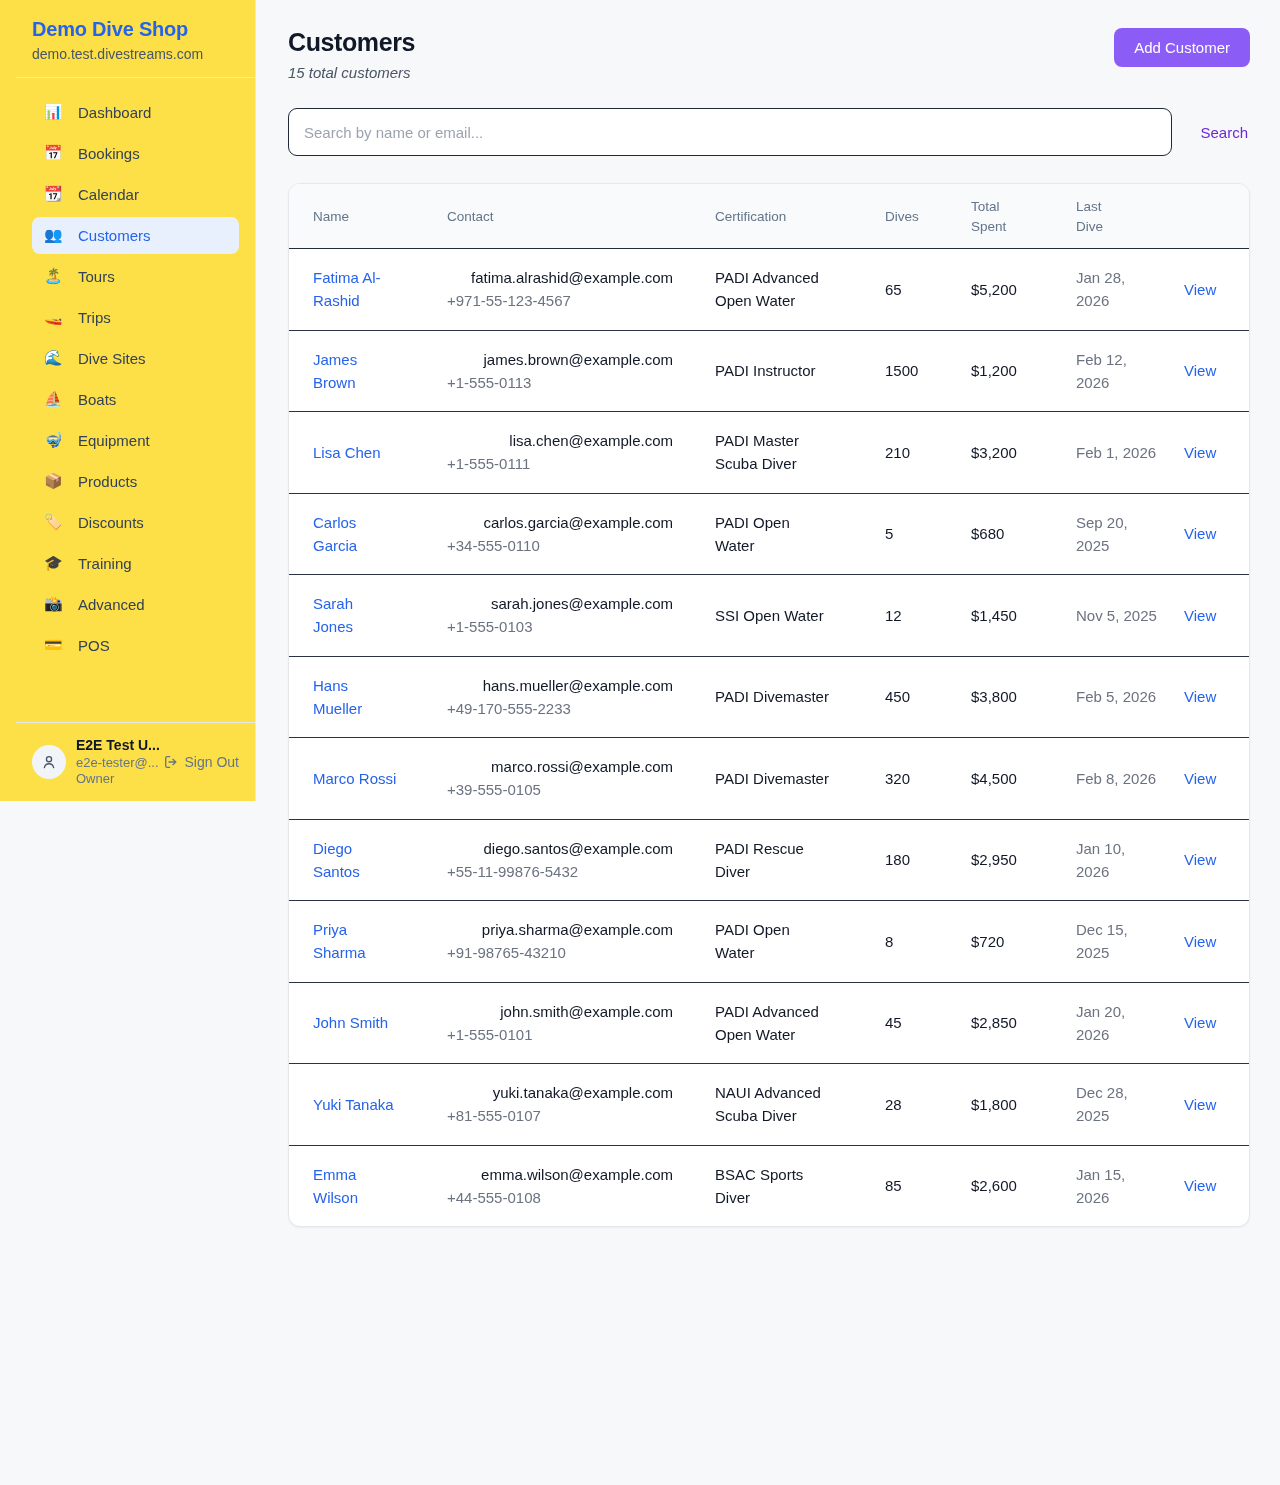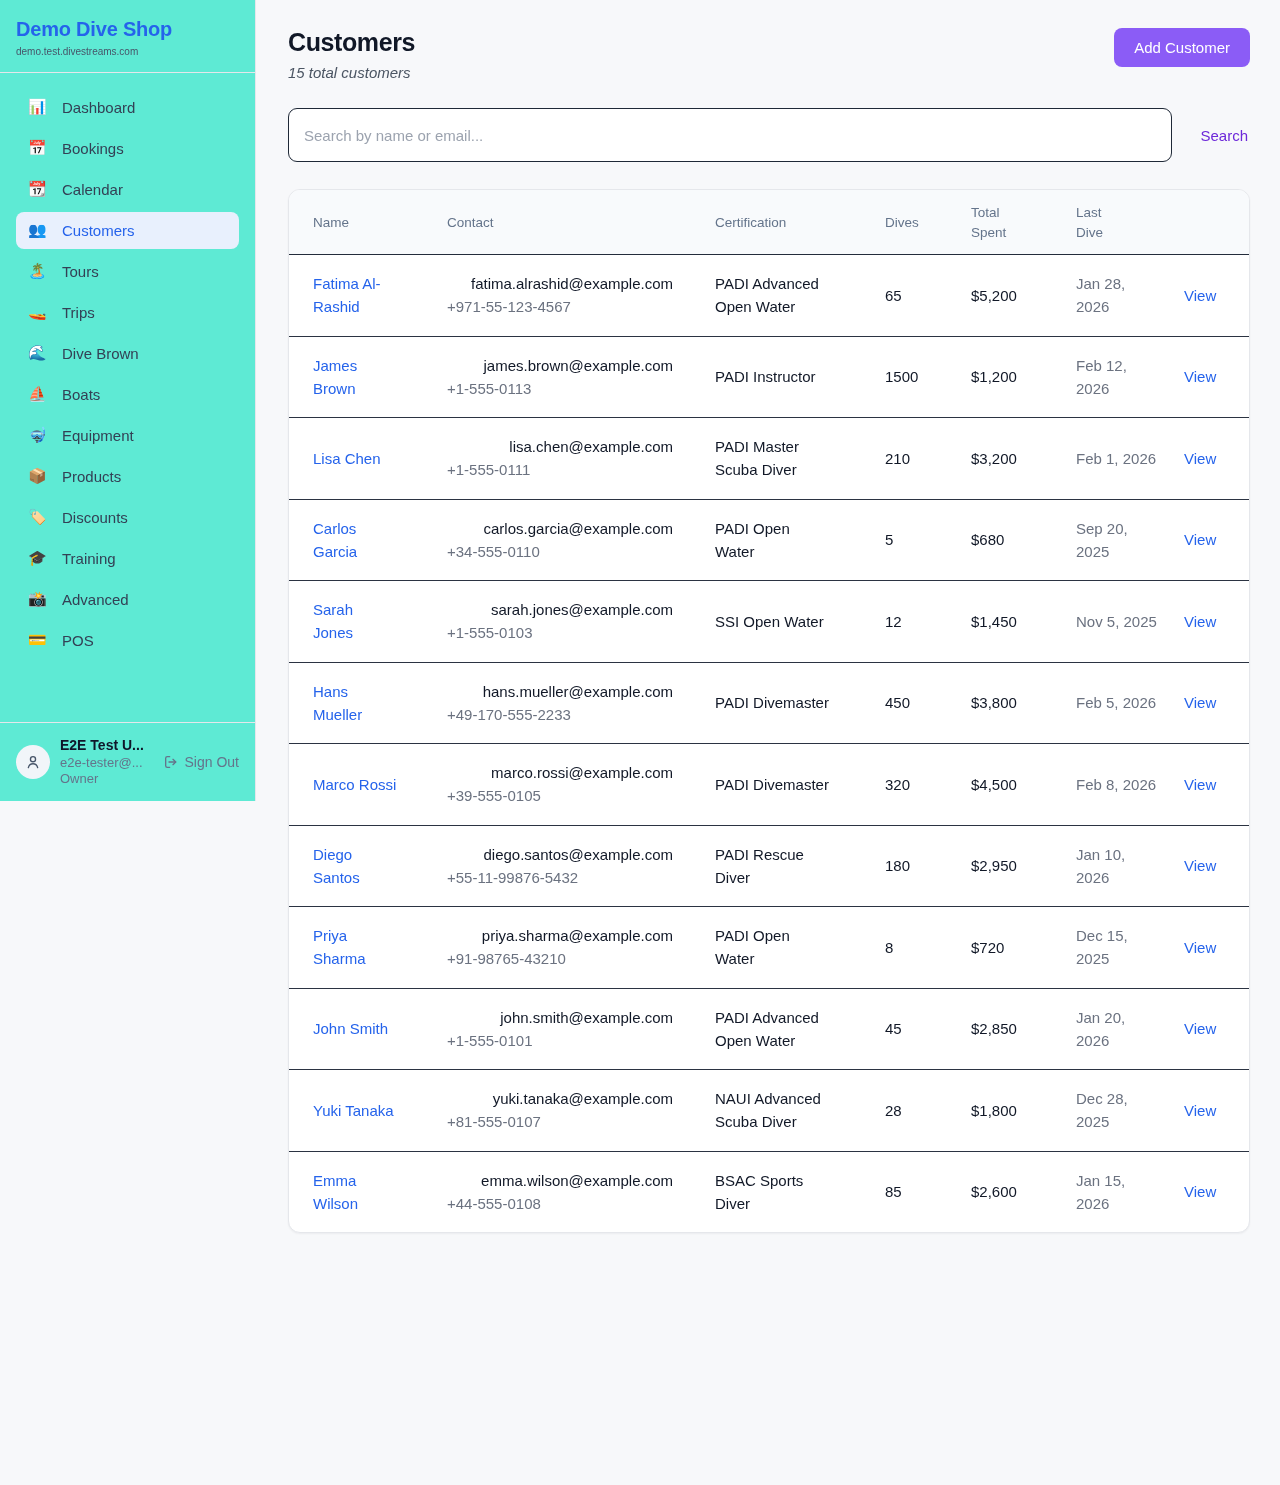--- a/index.html
+++ b/index.html
@@ -6,28 +6,29 @@
   html,body { width:1280px; min-height:1485px; }
   body {
     background:#f7f8fa;
     font-family:"Liberation Sans","DejaVu Sans",sans-serif;
     color:#111827;
   }
   .app { display:flex; align-items:flex-start; }
 
   
   .sidebar {
-    width:256px; min-width:256px; background:#5eead4;
+    width:256px; min-width:256px; background:#fde047;
     border-right:1px solid #e5e7eb;
     display:flex; flex-direction:column;
     min-height:801px;
+    padding-left:16px;
   }
   .shop-header { padding:18px 16px 15px 16px; border-bottom:1px solid #e5e7eb; }
   .shop-name { font-size:20px; font-weight:bold; color:#2563eb; letter-spacing:-0.2px; }
-  .shop-domain { font-size:10px; color:#475569; margin-top:5px; }
+  .shop-domain { font-size:14px; color:#475569; margin-top:5px; }
   .nav { padding:16px 16px 12px 16px; }
   .nav-item {
     display:flex; align-items:center; gap:14px;
     padding:10px 12px; margin-bottom:4px;
     border-radius:8px; cursor:pointer;
     font-size:15px; color:#334155;
   }
   .nav-item.active { background:#e8f0fd; color:#2563eb; }
   .nav-icon { width:20px; font-size:15px; line-height:1; text-align:center; font-family:"DejaVu Sans",sans-serif; }
   .user-section {
@@ -52,21 +53,21 @@
   .page-header { display:flex; justify-content:space-between; align-items:flex-start; }
   .page-title { font-size:25px; font-weight:bold; color:#111827; letter-spacing:-0.4px; }
   .page-subtitle { font-size:15px; color:#4b5563; margin-top:7px;font-style:italic; }
   .btn-primary {
     background:#8b5cf6; color:#ffffff; border:none; border-radius:8px;
     font-size:15px; font-weight:500; padding:11px 20px; cursor:pointer;
     font-family:inherit;
   }
   .search-row { display:flex; align-items:center; gap:26px; margin-top:27px; }
   .search-input {
-    flex:1; height:54px; background:#ffffff;
+    flex:1; height:48px; background:#ffffff;
     border:1px solid #1f2937; border-radius:9px;
     padding:0 15px; font-size:15px; color:#111827; font-family:inherit; outline:none;
   }
   .search-input::placeholder { color:#9ca3af; }
   .search-btn {
     background:none; border:none; font-size:15px; color:#6d28d9;
     cursor:pointer; font-family:inherit; padding:4px 2px;
   }
 
   
@@ -142,21 +143,21 @@
     <span class="nav-label">Tours</span>
   </div>
 
   <div class="nav-item">
     <span class="nav-icon">🚤</span>
     <span class="nav-label">Trips</span>
   </div>
 
   <div class="nav-item">
     <span class="nav-icon">🌊</span>
-    <span class="nav-label">Dive Brown</span>
+    <span class="nav-label">Dive Sites</span>
   </div>
 
   <div class="nav-item">
     <span class="nav-icon">⛵</span>
     <span class="nav-label">Boats</span>
   </div>
 
   <div class="nav-item">
     <span class="nav-icon">🤿</span>
     <span class="nav-label">Equipment</span>

